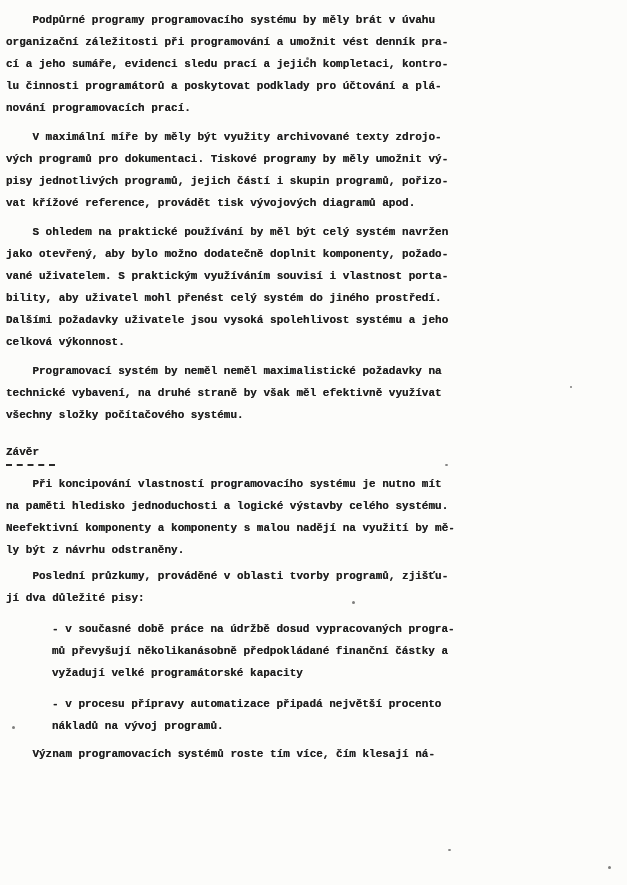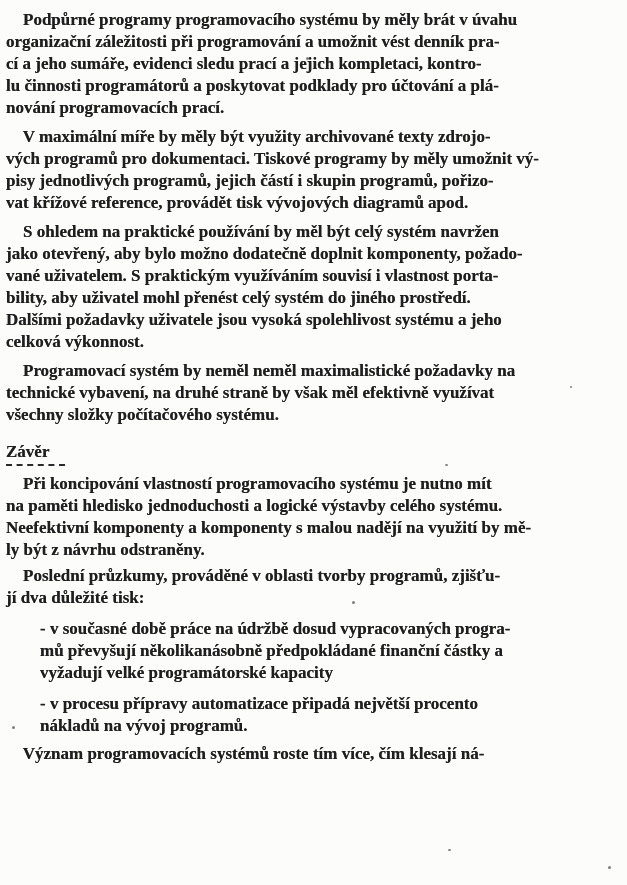--- a/index.html
+++ b/index.html
@@ -9,36 +9,36 @@
     background: #e8e8e8;
   }
   .page {
     position: relative;
     width: 627px;
     height: 885px;
     box-sizing: border-box;
     background: #fcfcfa;
     overflow: hidden;
     padding: 9px 0 0 6px;
-    font-family: Liberation Serif, serif;
-    font-size: 17px;
+    font-family: Liberation Mono, monospace;
+    font-size: 11px;
     line-height: 22px;
     font-weight: 700;
     color: #1f1f1f;
     text-shadow: 0 0 0.6px rgba(25,25,25,0.75);
     letter-spacing: 0;
   }
   .block {
     white-space: pre;
     margin: 7px 0 0 0;
   }
   .block.first { margin-top: 0; }
   .block.heading { margin-top: 15px; }
   .block.after-heading { margin-top: 4px; }
-  .block.bullet { margin-left: 34px; margin-top: 9px; }
+  .block.bullet { margin-left: 46px; margin-top: 9px; }
   .block.last { margin-top: 6px; }
   .hd {
     display: inline-block;
     border-bottom: 2px dashed #2a2a2a;
     padding-right: 16px;
     padding-bottom: 1px;
   }
   .speck {
     position: absolute;
     background: #3a3a3a;
@@ -75,21 +75,21 @@
 všechny složky počítačového systému.</div>
 
   <div class="block heading"><span class="hd">Závěr</span></div>
 
   <div class="block para">    Při koncipování vlastností programovacího systému je nutno mít
 na paměti hledisko jednoduchosti a logické výstavby celého systému.
 Neefektivní komponenty a komponenty s malou nadějí na využití by mě-
 ly být z návrhu odstraněny.</div>
 
   <div class="block para after-heading">    Poslední průzkumy, prováděné v oblasti tvorby programů, zjišťu-
-jí dva důležité tisk:</div>
+jí dva důležité pisy:</div>
 
   <div class="block bullet">- v současné době práce na údržbě dosud vypracovaných progra-
 mů převyšují několikanásobně předpokládané finanční částky a
 vyžadují velké programátorské kapacity</div>
 
   <div class="block bullet">- v procesu přípravy automatizace připadá největší procento
 nákladů na vývoj programů.</div>
 
 
   <div class="block para last">    Význam programovacích systémů roste tím více, čím klesají ná-</div>

